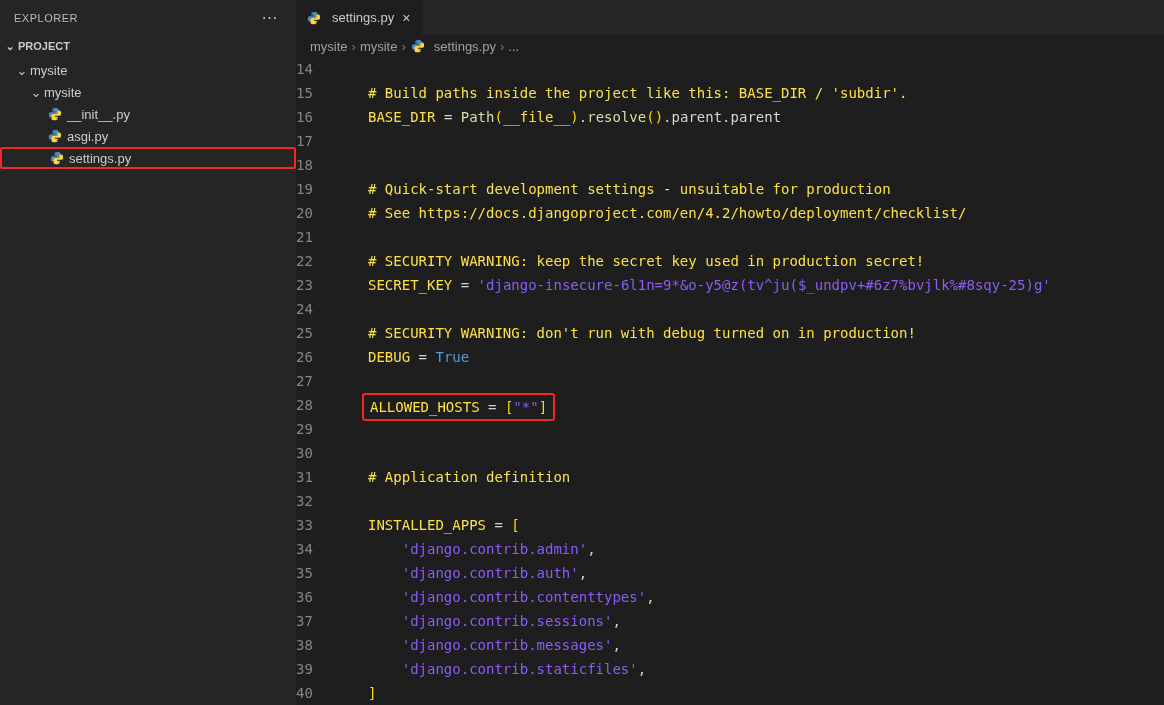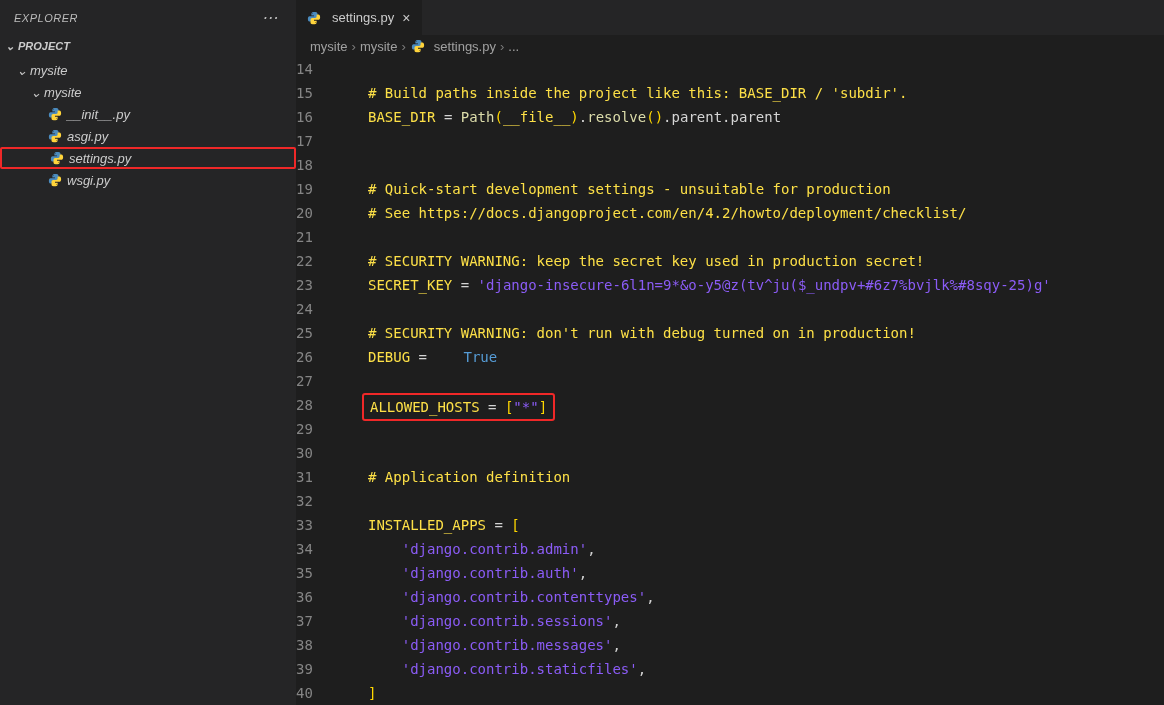--- a/index.html
+++ b/index.html
@@ -11,21 +11,20 @@
   color: #cccccc;
   display: flex;
   overflow: hidden;
   font-size: 13px;
 }
 .sidebar {
   width: 296px;
   background: #252526;
   display: flex;
   flex-direction: column;
-  font-style: italic;
 }
 .explorer-header {
   height: 35px;
   display: flex;
   align-items: center;
   justify-content: space-between;
   padding: 0 18px 0 14px;
   color: #bbbbbb;
   font-size: 11px;
   letter-spacing: 0.5px;
@@ -120,21 +119,21 @@
 }
 .gutter .ln { height: 24px; }
 .code {
   flex: 1;
   color: #d4d4d4;
   white-space: pre;
 }
 .code .line { height: 24px; }
 .comment { color: #fde047; }
 .string { color: #8b5cf6; }
-.keyword { color: #569cd6; margin-left: 28px; }
+.keyword { color: #569cd6; }
 .const { color: #fde047; }
 .func { color: #dcdcaa; }
 .punct { color: #d4d4d4; }
 .brack { color: #ffd700; }
 .link { }
 .box {
   display: inline-block;
   border: 2.5px solid #f02828;
   border-radius: 3px;
   padding: 4px 6px;
@@ -184,29 +183,20 @@
         </div>
         <div class="tree-item indent-3 highlighted">
           <span class="file-icon">
             <svg width="14" height="14" viewBox="0 0 16 16">
               <path fill="#4b8bbe" d="M7.5 1C5 1 5 3 5 3v2h3v1H3s-2 0-2 3 2 3 2 3h2v-2s0-2 2-2h3s2 0 2-2V3s0-2-2.5-2h-2zM6 2.5a.5.5 0 110 1 .5.5 0 010-1z"></path>
               <path fill="#ffd43b" d="M8.5 15c2.5 0 2.5-2 2.5-2v-2H8v-1h5s2 0 2-3-2-3-2-3h-2v2s0 2-2 2H6s-2 0-2 2v3s0 2 2.5 2h2zm1.5-1.5a.5.5 0 110-1 .5.5 0 010 1z"></path>
             </svg>
           </span>
           <span class="file-label">settings.py</span>
         </div>
-        <div class="tree-item indent-3">
-          <span class="file-icon">
-            <svg width="14" height="14" viewBox="0 0 16 16">
-              <path fill="#4b8bbe" d="M7.5 1C5 1 5 3 5 3v2h3v1H3s-2 0-2 3 2 3 2 3h2v-2s0-2 2-2h3s2 0 2-2V3s0-2-2.5-2h-2zM6 2.5a.5.5 0 110 1 .5.5 0 010-1z"></path>
-              <path fill="#ffd43b" d="M8.5 15c2.5 0 2.5-2 2.5-2v-2H8v-1h5s2 0 2-3-2-3-2-3h-2v2s0 2-2 2H6s-2 0-2 2v3s0 2 2.5 2h2zm1.5-1.5a.5.5 0 110-1 .5.5 0 010 1z"></path>
-            </svg>
-          </span>
-          <span class="file-label">wsgi.py</span>
-        </div>
       </div>
   </div>
 </div>
 
 <div class="main">
   <div class="tabs">
     <div class="tab">
       <span class="file-icon">
           <svg width="14" height="14" viewBox="0 0 16 16">
             <path fill="#4b8bbe" d="M7.5 1C5 1 5 3 5 3v2h3v1H3s-2 0-2 3 2 3 2 3h2v-2s0-2 2-2h3s2 0 2-2V3s0-2-2.5-2h-2zM6 2.5a.5.5 0 110 1 .5.5 0 010-1z"></path>

